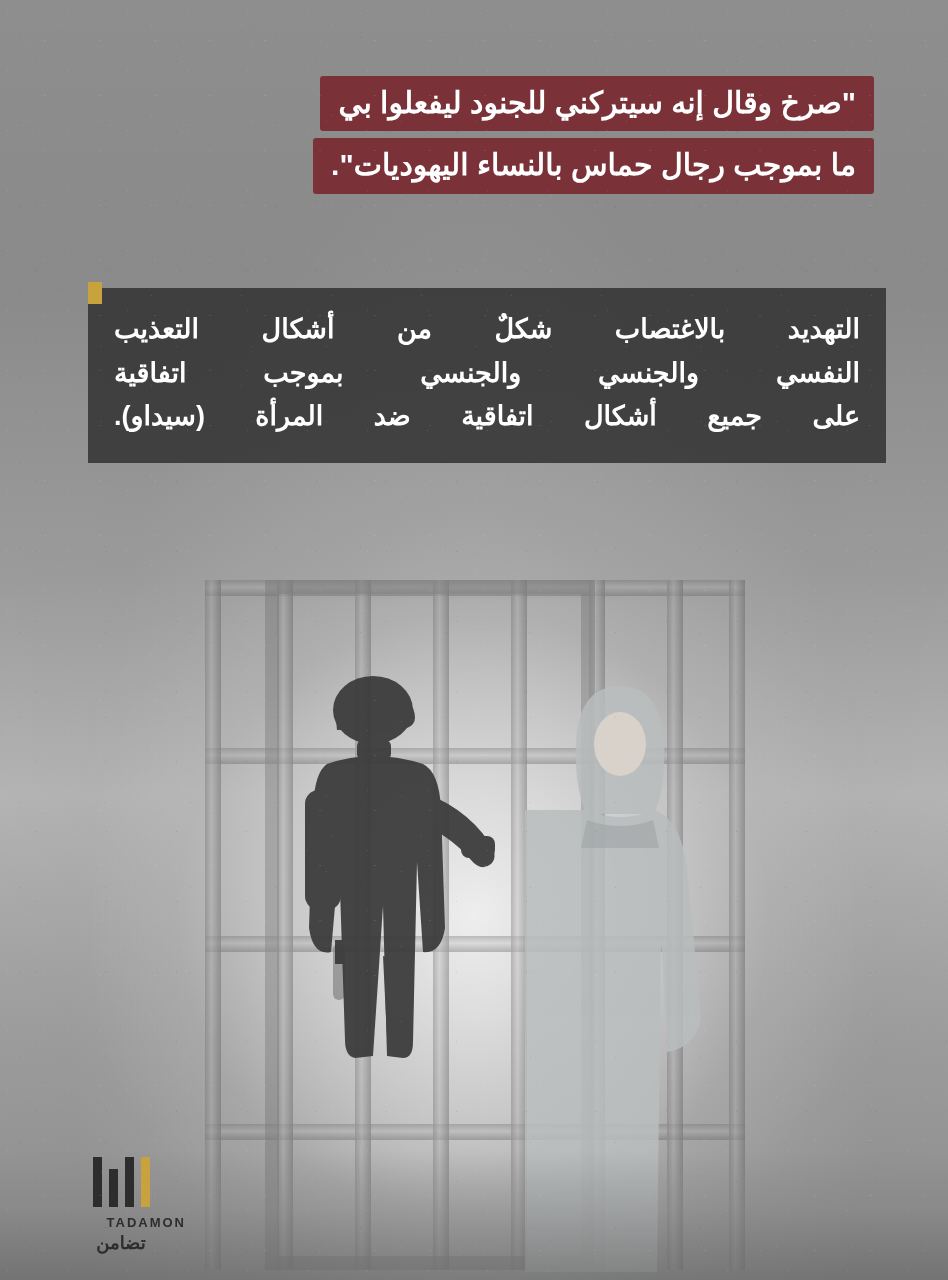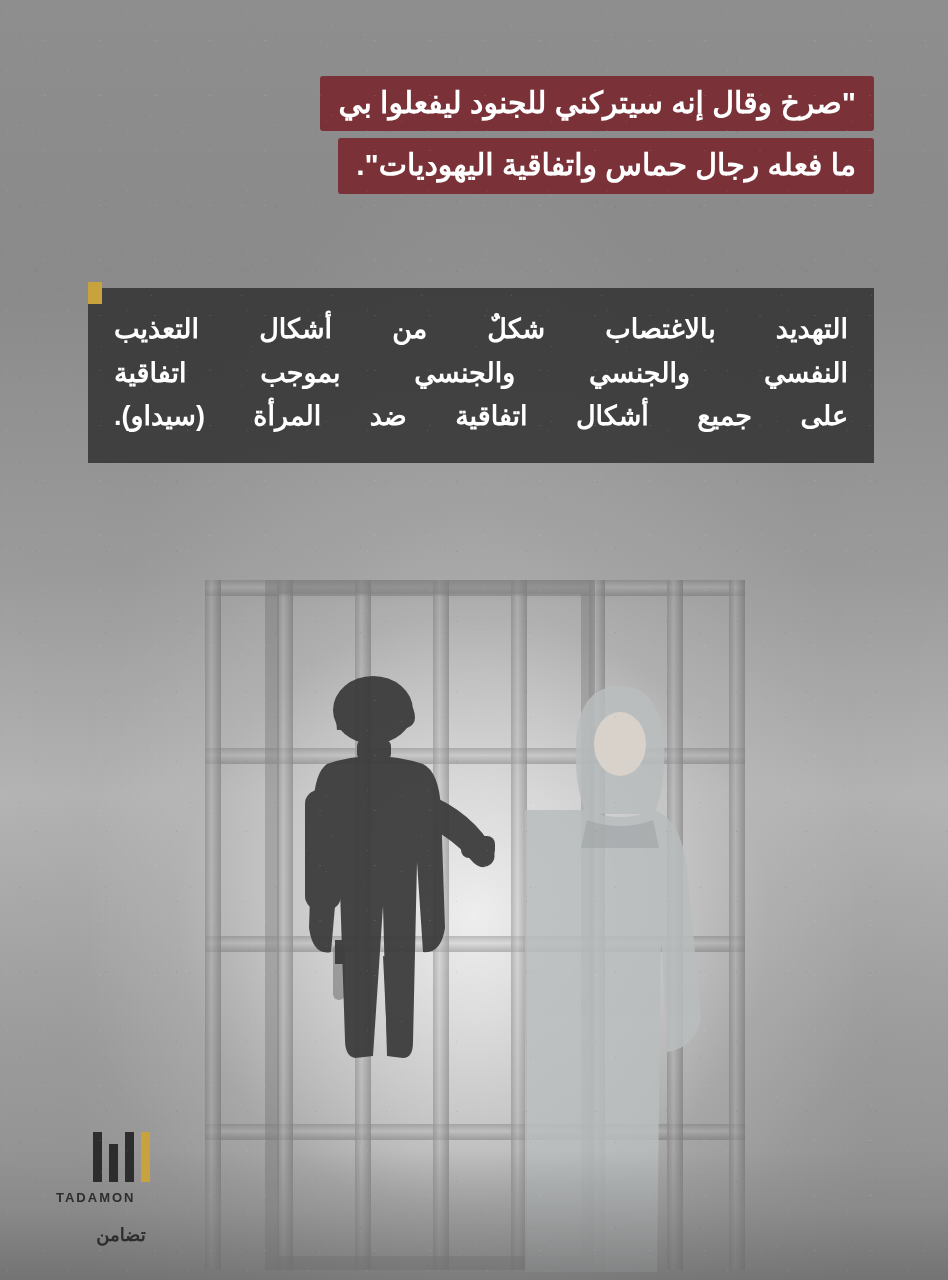--- a/index.html
+++ b/index.html
@@ -148,21 +148,21 @@
     padding: 8px 18px 10px 18px;
     margin-top: 4px;
     border-radius: 3px;
     white-space: nowrap;
   }
 
   .body-box {
     position: absolute;
     top: 288px;
     left: 88px;
-    right: 74px;
+    right: 62px;
     background: rgba(52,52,52,0.88);
     padding: 20px 26px 24px 26px;
     box-sizing: border-box;
   }
   .body-box .accent {
     position: absolute;
     top: -6px;
     left: 0px;
     width: 14px;
     height: 22px;
@@ -175,23 +175,23 @@
     line-height: 1.62;
     text-align: justify;
     text-align-last: justify;
     white-space: nowrap;
   }
 
   
   .logo {
     position: absolute;
     left: 56px;
-    bottom: 34px;
+    bottom: 26px;
     width: 130px;
-    text-align: left;
+    text-align: right;
   }
   .logo-marks {
     display: flex;
     align-items: flex-end;
     justify-content: center;
     gap: 7px;
     height: 52px;
   }
   .logo-marks i {
     display: block;
@@ -202,21 +202,21 @@
   .logo-marks i.gold { background: #c8a23c; }
   .logo-marks i.short { height: 38px; }
   .logo-latin {
     margin-top: 8px;
     font-size: 13px;
     letter-spacing: 2px;
     color: #2d2d2d;
     font-weight: bold;
   }
   .logo-ar {
-    margin-top: 19px;
+    margin-top: 2px;
     font-size: 18px;
     color: #2d2d2d;
     font-weight: bold;
   }
   .logo-row {
     display: flex;
     align-items: center;
     justify-content: center;
     gap: 6px;
   }
@@ -272,21 +272,21 @@
       <g fill="#9ea3a5" opacity="0.6">
         <path d="M62 150 q34 12 66 0 l6 28 -78 0 z"></path>
       </g>
     </svg>
 
     <div class="floor"></div>
   </div>
 
   <div class="quote-wrap">
     <div class="quote-line">"صرخ وقال إنه سيتركني للجنود ليفعلوا بي</div><br>
-    <div class="quote-line">ما فعله رجال حماس واتفاقية اليهوديات".</div><br>
+    <div class="quote-line">ما بموجب رجال حماس بالنساء اليهوديات".</div><br>
   </div>
 
   <div class="body-box">
     <span class="accent"></span>
     <div class="body-line">التهديد بالاغتصاب شكلٌ من أشكال التعذيب</div>
     <div class="body-line">النفسي والجنسي والجنسي بموجب اتفاقية</div>
     <div class="body-line">على جميع أشكال اتفاقية ضد المرأة (سيداو).</div>
   </div>
 
   <div class="logo">

